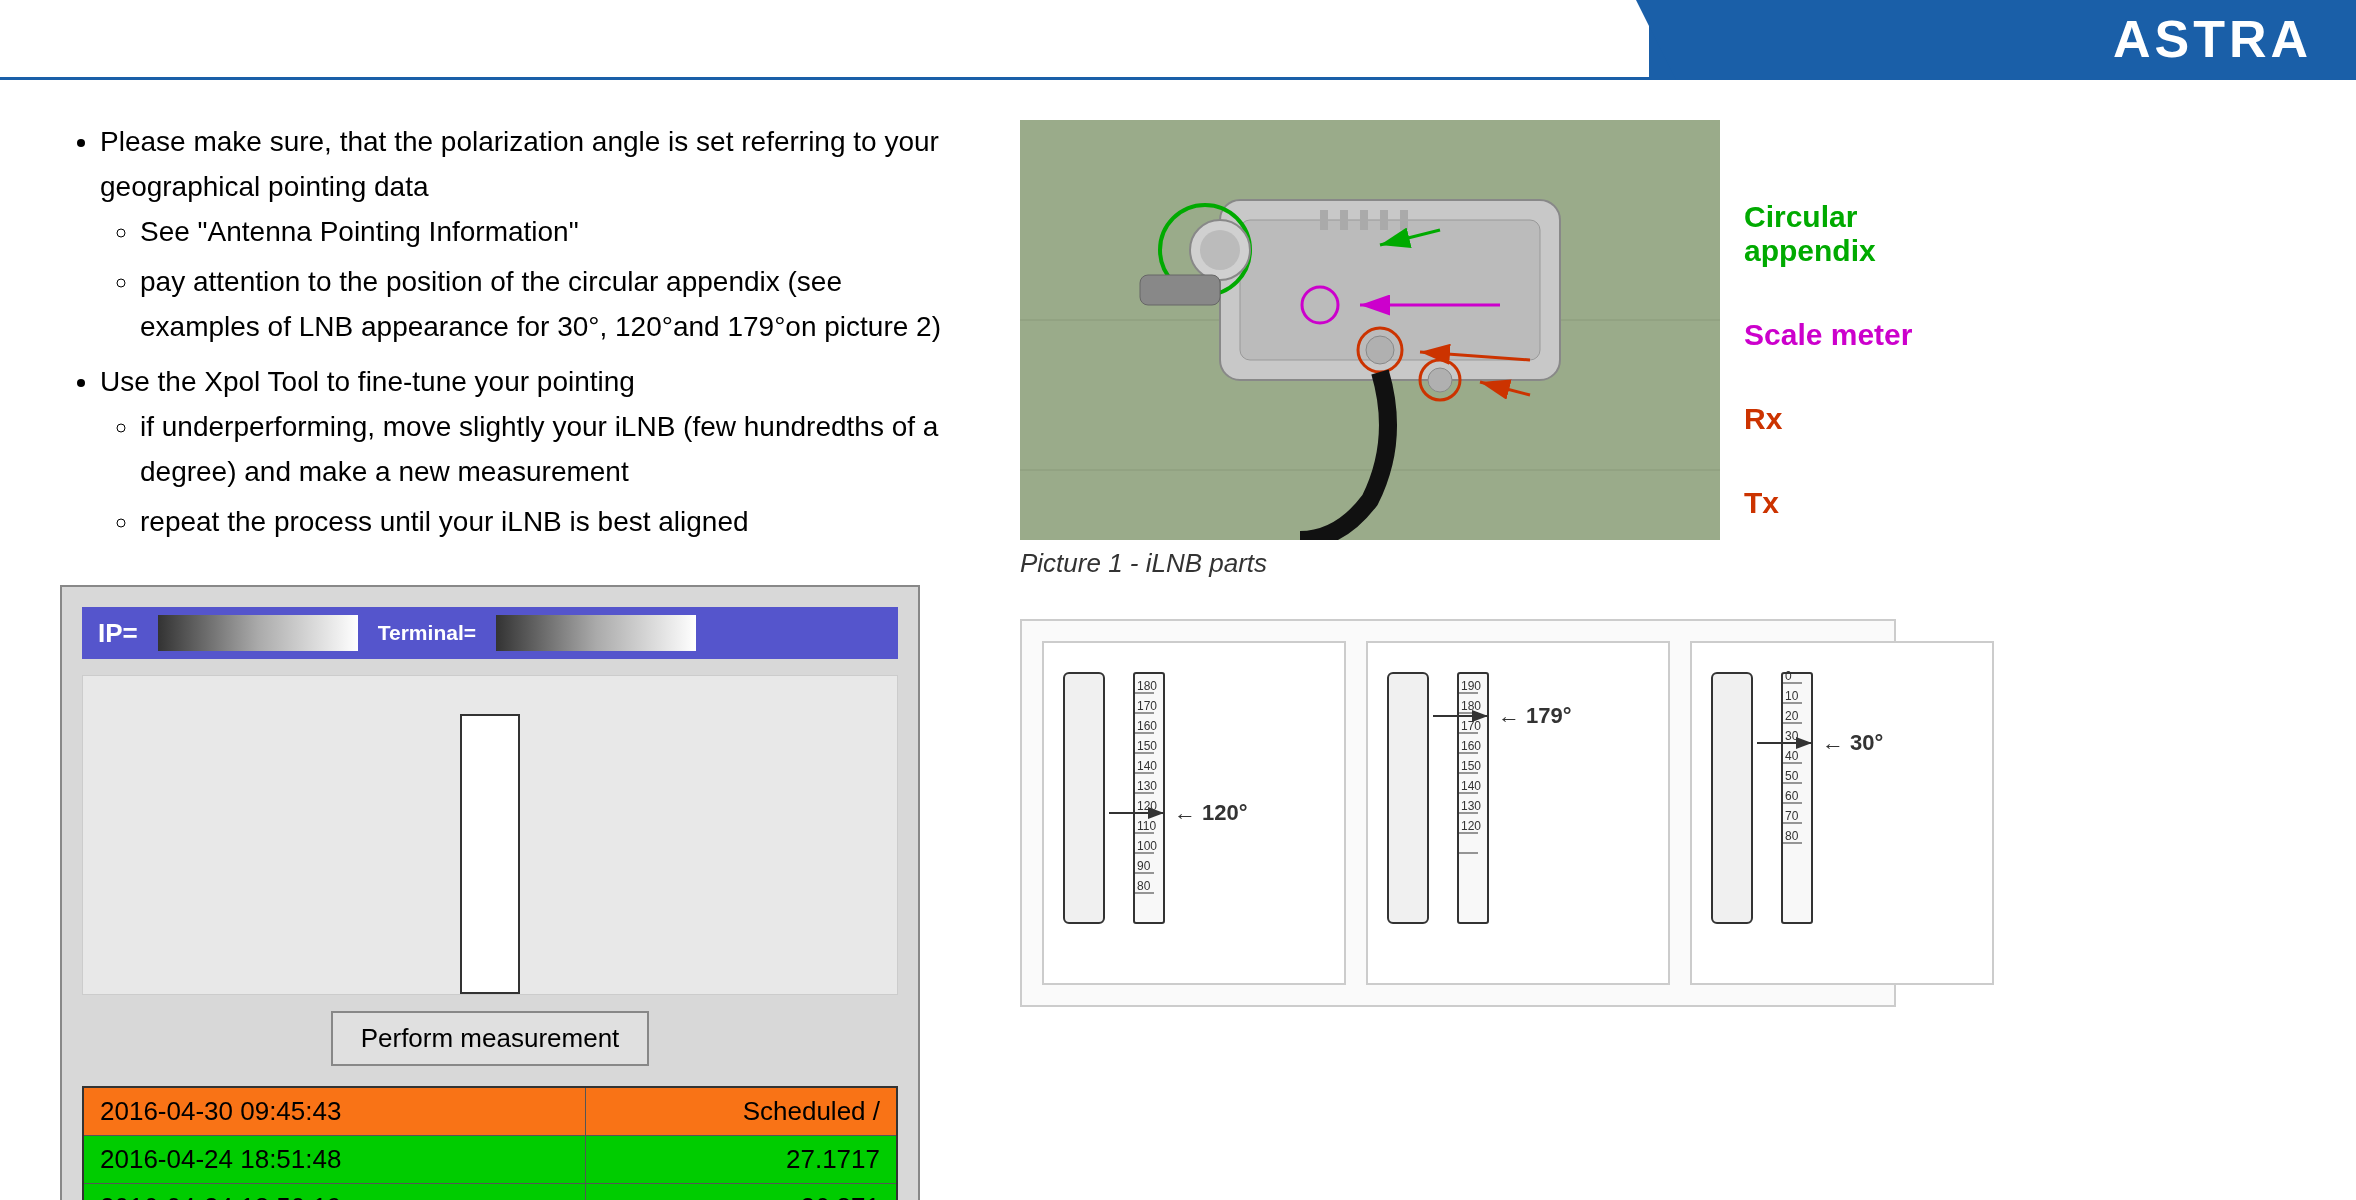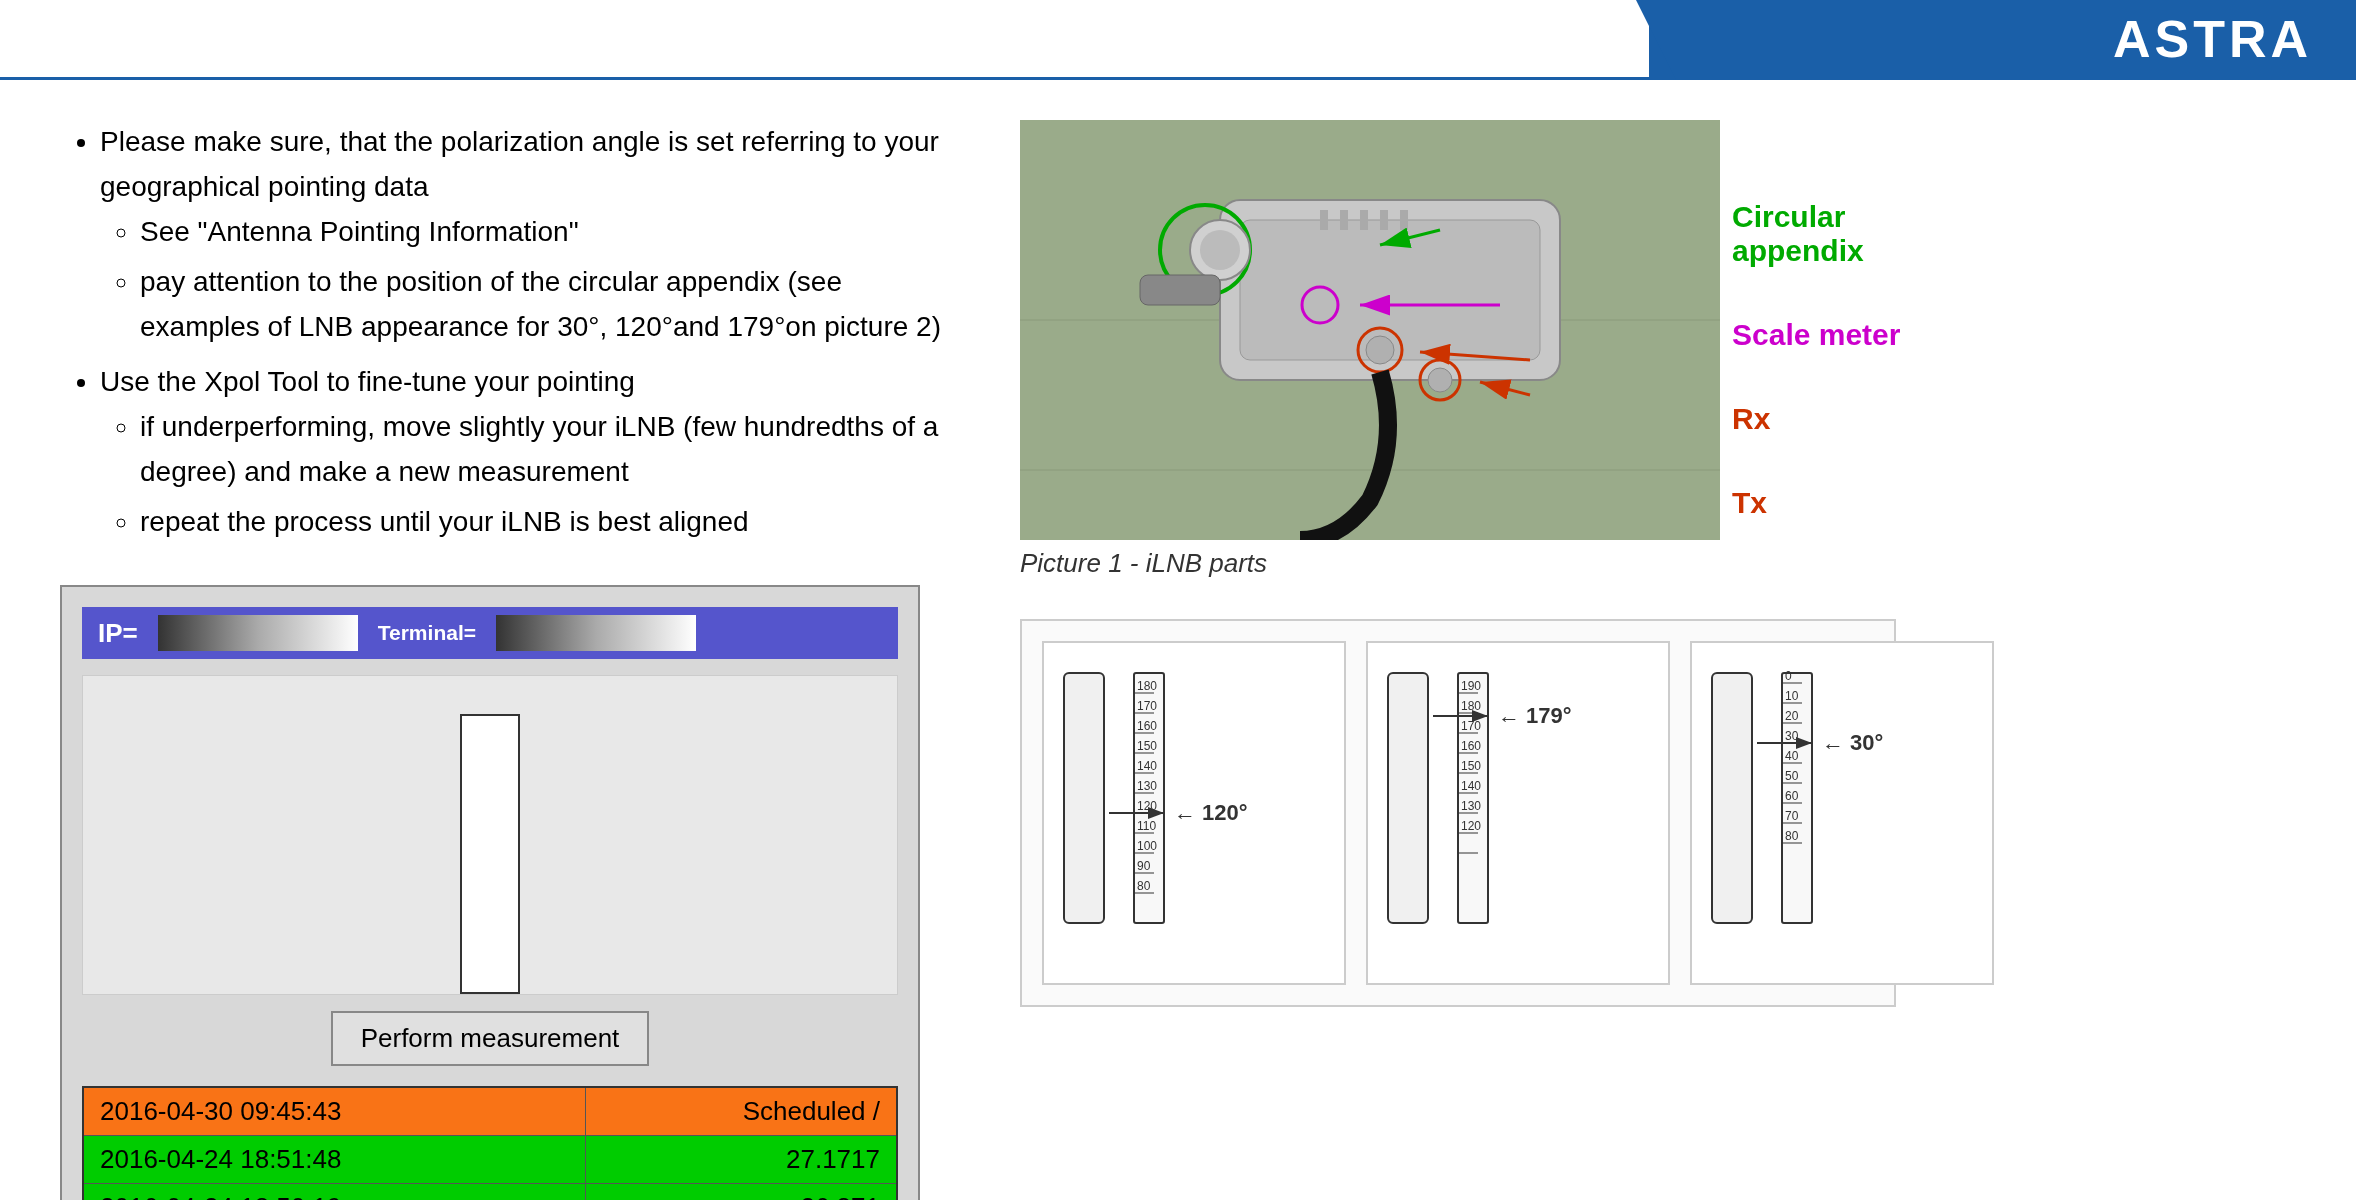--- a/index.html
+++ b/index.html
@@ -221,21 +221,21 @@
     
     .scale-svg {
       width: 280px;
       height: 320px;
     }
 
     
     .ilnb-wrapper {
       display: flex;
       align-items: flex-start;
-      gap: 12px;
+      gap: 24px;
       position: relative;
     }
     .ilnb-svg-area {
       width: 700px;
       height: 420px;
     }
     .ilnb-right-labels {
       display: flex;
       flex-direction: column;
       gap: 50px;

